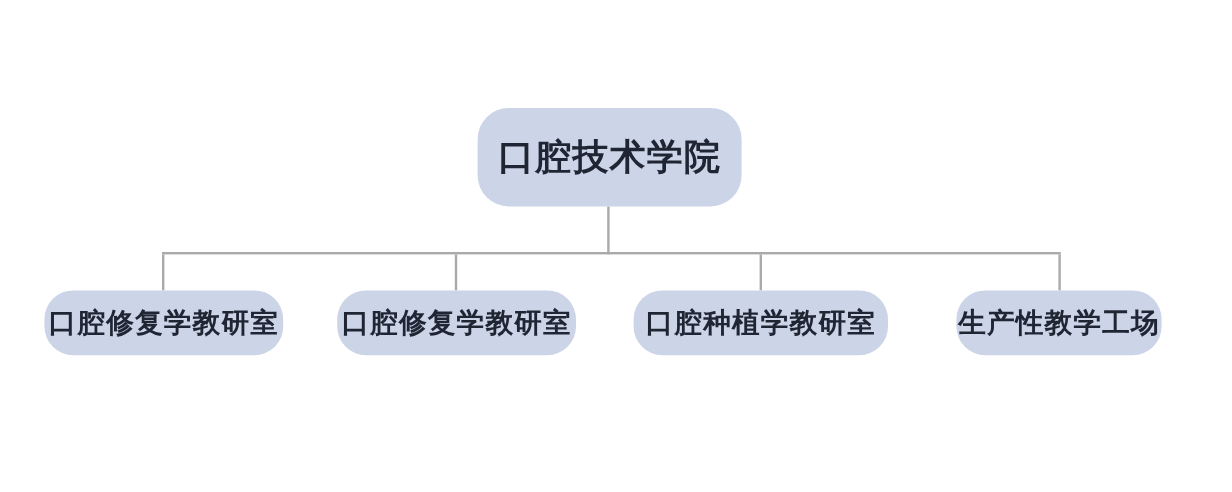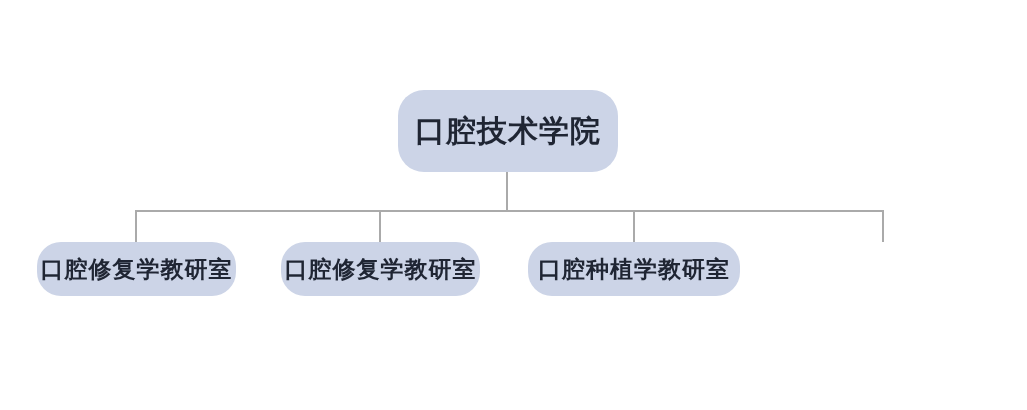--- a/index.html
+++ b/index.html
@@ -61,14 +61,15 @@
   <div class="line drop-4"></div>
 
   <div class="org-node root-node">口腔技术学院</div>
 
   <div class="org-node child-node child-1">口腔修复学教研室</div>
 
   <div class="org-node child-node child-2">口腔修复学教研室</div>
 
   <div class="org-node child-node child-3">口腔种植学教研室</div>
 
+  <div class="org-node child-node child-4">生产性教学工场</div>
 
 </div>
 
 </body></html>

